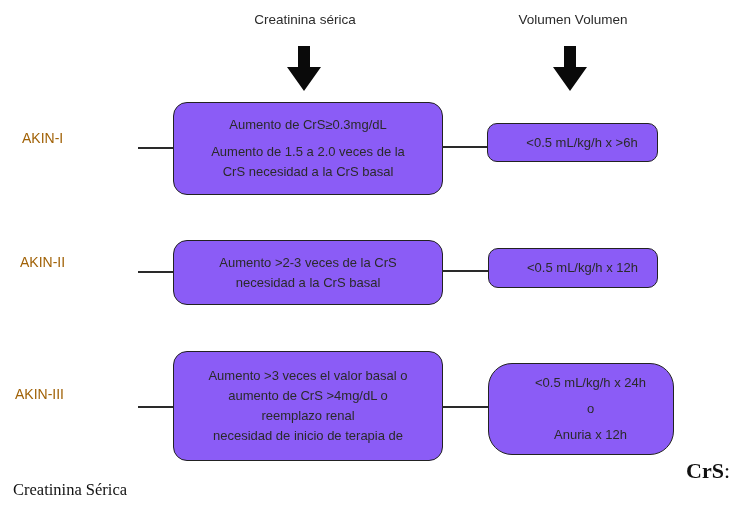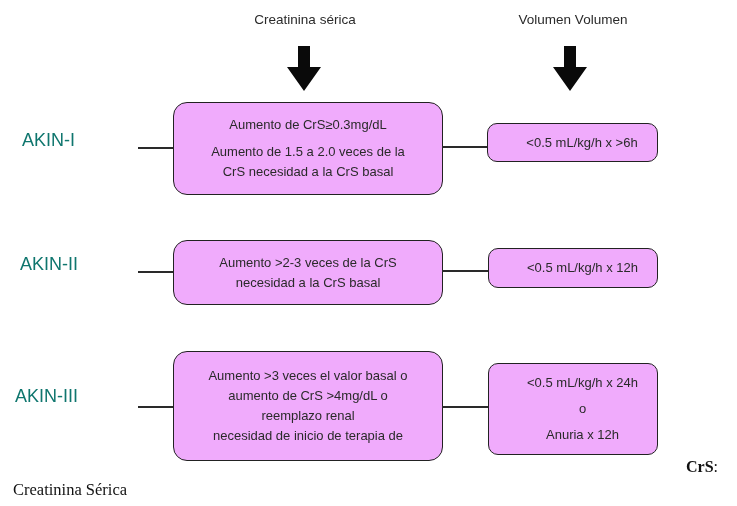--- a/index.html
+++ b/index.html
@@ -16,52 +16,52 @@
     position: absolute;
     width: 170px;
     text-align: center;
     font-size: 13.5px;
     line-height: 17px;
     color: #2a2a2a;
   }
   .arrow-svg { position: absolute; }
   .row-label {
     position: absolute;
-    font-size: 18px;
-    color: #0f766e;
+    font-size: 14px;
+    color: #a16207;
     white-space: nowrap;
   }
   .hline {
     position: absolute;
     height: 1.8px;
     background: #2a2a2a;
   }
   .node-box {
     position: absolute;
     border: 1.7px solid #222222;
     border-radius: 14px;
-    background: #f0abfc;
+    background: #8b5cf6;
     display: flex;
     flex-direction: column;
     justify-content: center;
     align-items: center;
     text-align: center;
     font-size: 13px;
     line-height: 20px;
     color: #2a2a2a;
     box-sizing: border-box;
     padding: 2px 8px;
   }
   .node-box .para-gap { margin-top: 7px; }
   .urine-small { border-radius: 10px; padding-left: 27px; }
   .urine-tall { justify-content: space-evenly; line-height: 18px; }
   .footnote-abbr {
     position: absolute;
     font-family: "Liberation Serif", serif;
-    font-size: 16px;
+    font-size: 22px;
     color: #111111;
     white-space: nowrap;
   }
   .footnote-abbr b { font-weight: bold; }
   .footnote-def {
     position: absolute;
     font-family: "Liberation Serif", serif;
     font-size: 16.5px;
     color: #111111;
     white-space: nowrap;
@@ -107,21 +107,21 @@
 
   <div class="row-label" style="left:15px; top:386px;">AKIN-III</div>
   <div class="hline" style="left:138px; top:406px; width:36px;"></div>
   <div class="node-box" style="left:173px; top:351px; width:270px; height:110px;">
     <div>Aumento &gt;3 veces el valor basal o</div>
     <div>aumento de CrS &gt;4mg/dL o</div>
     <div>reemplazo renal</div>
     <div>necesidad de inicio de terapia de</div>
   </div>
   <div class="hline" style="left:442px; top:406px; width:47px;"></div>
-  <div class="node-box urine-small urine-tall" style="left:488px; top:363px; width:170px; height:92px;">
+  <div class="node-box urine-small urine-tall" style="left:488px; top:363px; width:186px; height:92px;border-radius:24px;">
     <div>&lt;0.5 mL/kg/h x 24h</div>
     <div>o</div>
     <div>Anuria x 12h</div>
   </div>
 
   <div class="footnote-abbr" style="left:686px; top:458px;">
     <b>CrS</b><span>:</span>
   </div>
   <div class="footnote-def" style="left:13px; top:480px;">Creatinina Sérica</div>
 

